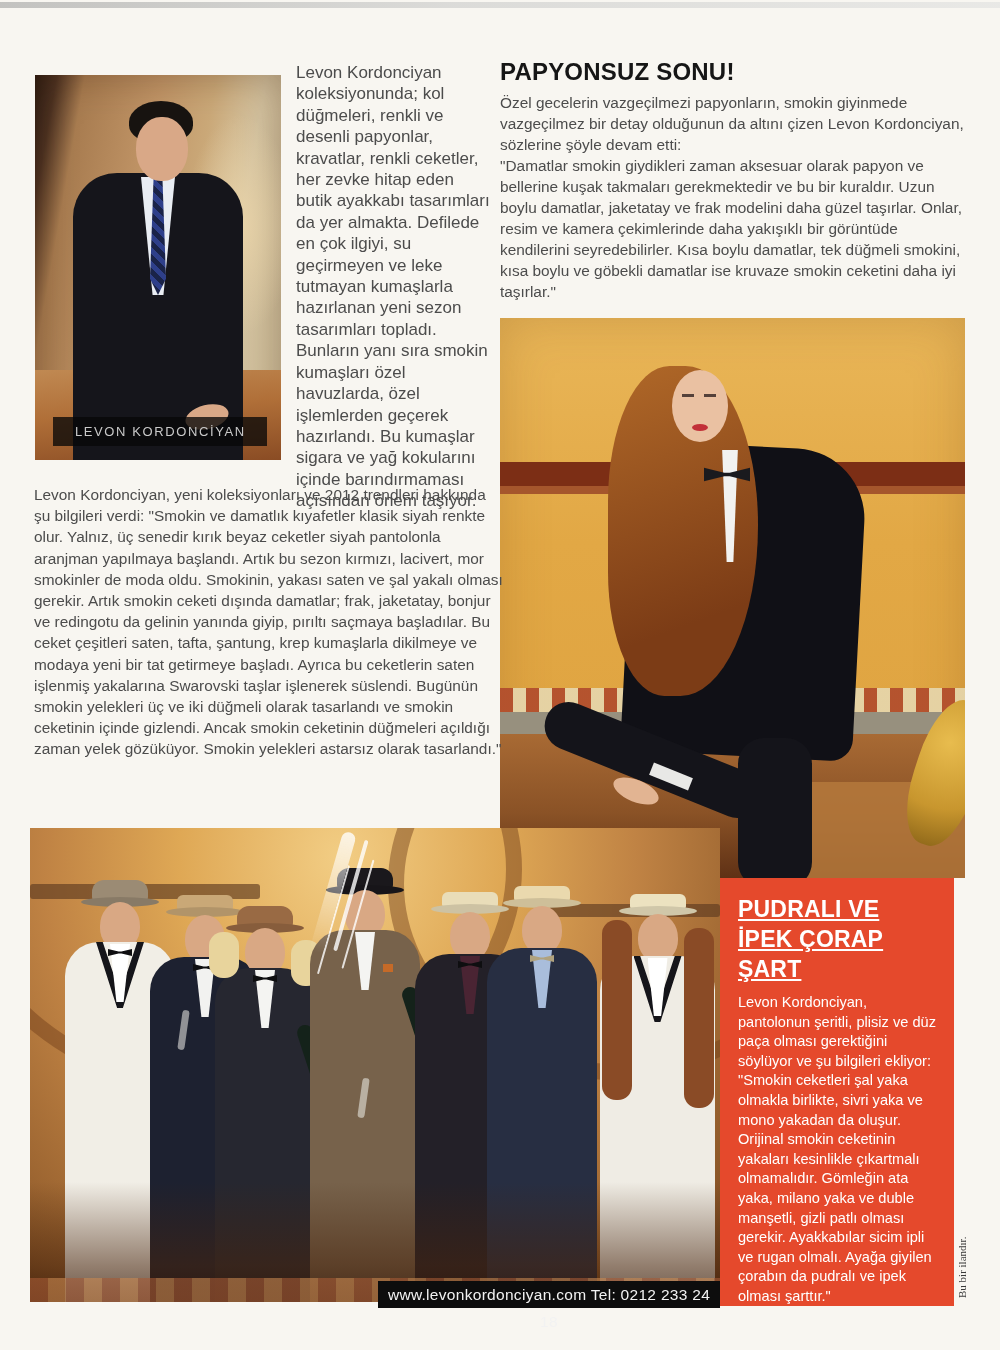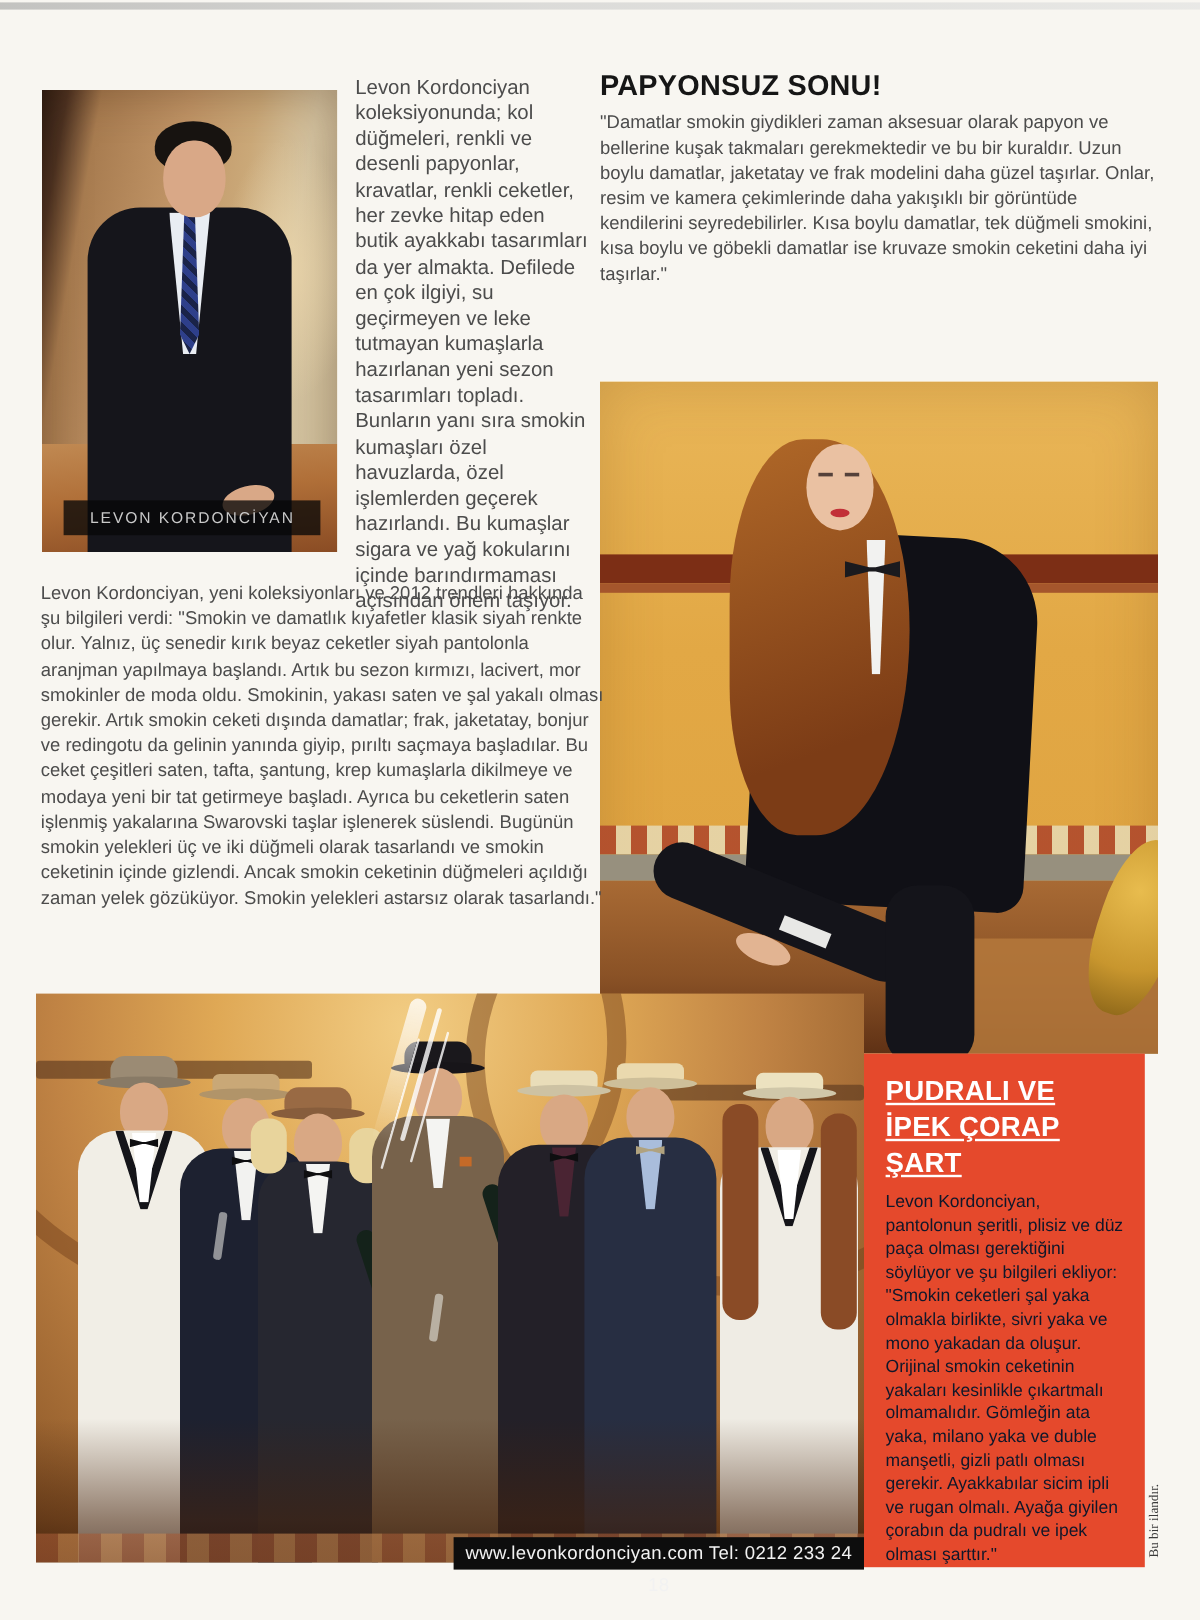--- a/index.html
+++ b/index.html
@@ -116,21 +116,21 @@
   .fig .bottle{right:-4px;top:118px;width:16px;height:54px;border-radius:8px 8px 4px 4px;
     background:#14221a;transform:rotate(-18deg);}
 
   .caption-bar{position:absolute;left:378px;top:1281px;width:342px;height:27px;background:#0d0d0d;
     color:#f2f2f2;font-size:15.5px;letter-spacing:.3px;line-height:27px;text-align:center;}
 
   
   .red-box{position:absolute;left:720px;top:878px;width:234px;height:428px;background:#e5492c;
     box-sizing:border-box;padding:16px 16px 0 18px;}
   .red-box h2{margin:0 0 9px 0;font-size:23px;line-height:30px;font-weight:800;color:#ffffff;letter-spacing:.2px;text-decoration:underline;}
-  .red-box p{margin:0;font-size:14.6px;line-height:19.6px;color:#0f172a;}
+  .red-box p{margin:0;font-size:14.6px;line-height:19.6px;color:#ffffff;}
 
   .side-note{position:absolute;left:956px;top:1298px;transform:rotate(-90deg);transform-origin:0 0;
     width:90px;font-family:"Liberation Serif",serif;font-size:11px;color:#3a3a3a;white-space:nowrap;}
 
   .footer{position:absolute;right:10px;top:1352px;color:#222;white-space:nowrap;}
   .footer .mast{display:inline-block;font-family:"Liberation Serif",serif;font-weight:700;
     font-size:20px;letter-spacing:3px;transform:scaleX(.8);transform-origin:right center;}
   .footer .pnum{font-family:"Liberation Serif",serif;font-size:21px;margin-left:6px;}
 </style>
 </head>
@@ -148,20 +148,21 @@
     <i class="m-hair"></i>
     <i class="m-face"></i>
     <i class="m-hand"></i>
     <figcaption class="mp-caption">LEVON KORDONCİYAN</figcaption>
   </figure>
 
   <p class="intro">Levon Kordonciyan koleksiyonunda; kol düğmeleri, renkli ve desenli papyonlar, kravatlar, renkli ceketler, her zevke hitap eden butik ayakkabı tasarımları da yer almakta. Defilede en çok ilgiyi, su geçirmeyen ve leke tutmayan kumaşlarla hazırlanan yeni sezon tasarımları topladı. Bunların yanı sıra smokin kumaşları özel havuzlarda, özel işlemlerden geçerek hazırlandı. Bu kumaşlar sigara ve yağ kokularını içinde barındırmaması açısından önem taşıyor.</p>
 
   <section class="papyon">
     <h2>PAPYONSUZ SONU!</h2>
+    <p>Özel gecelerin vazgeçilmezi papyonların, smokin giyinmede vazgeçilmez bir detay olduğunun da altını çizen Levon Kordonciyan, sözlerine şöyle devam etti:</p>
     <p>"Damatlar smokin giydikleri zaman aksesuar olarak papyon ve bellerine kuşak takmaları gerekmektedir ve bu bir kuraldır. Uzun boylu damatlar, jaketatay ve frak modelini daha güzel taşırlar. Onlar, resim ve kamera çekimlerinde daha yakışıklı bir görüntüde kendilerini seyredebilirler. Kısa boylu damatlar, tek düğmeli smokini, kısa boylu ve göbekli damatlar ise kruvaze smokin ceketini daha iyi taşırlar."</p>
   </section>
 
   <div class="woman-photo">
     <i class="wp-stripe"></i>
     <i class="wp-stripe2"></i>
     <i class="wp-tiles"></i>
     <i class="wp-stone"></i>
     <i class="wp-base"></i>
     <i class="wp-ledge"></i>

